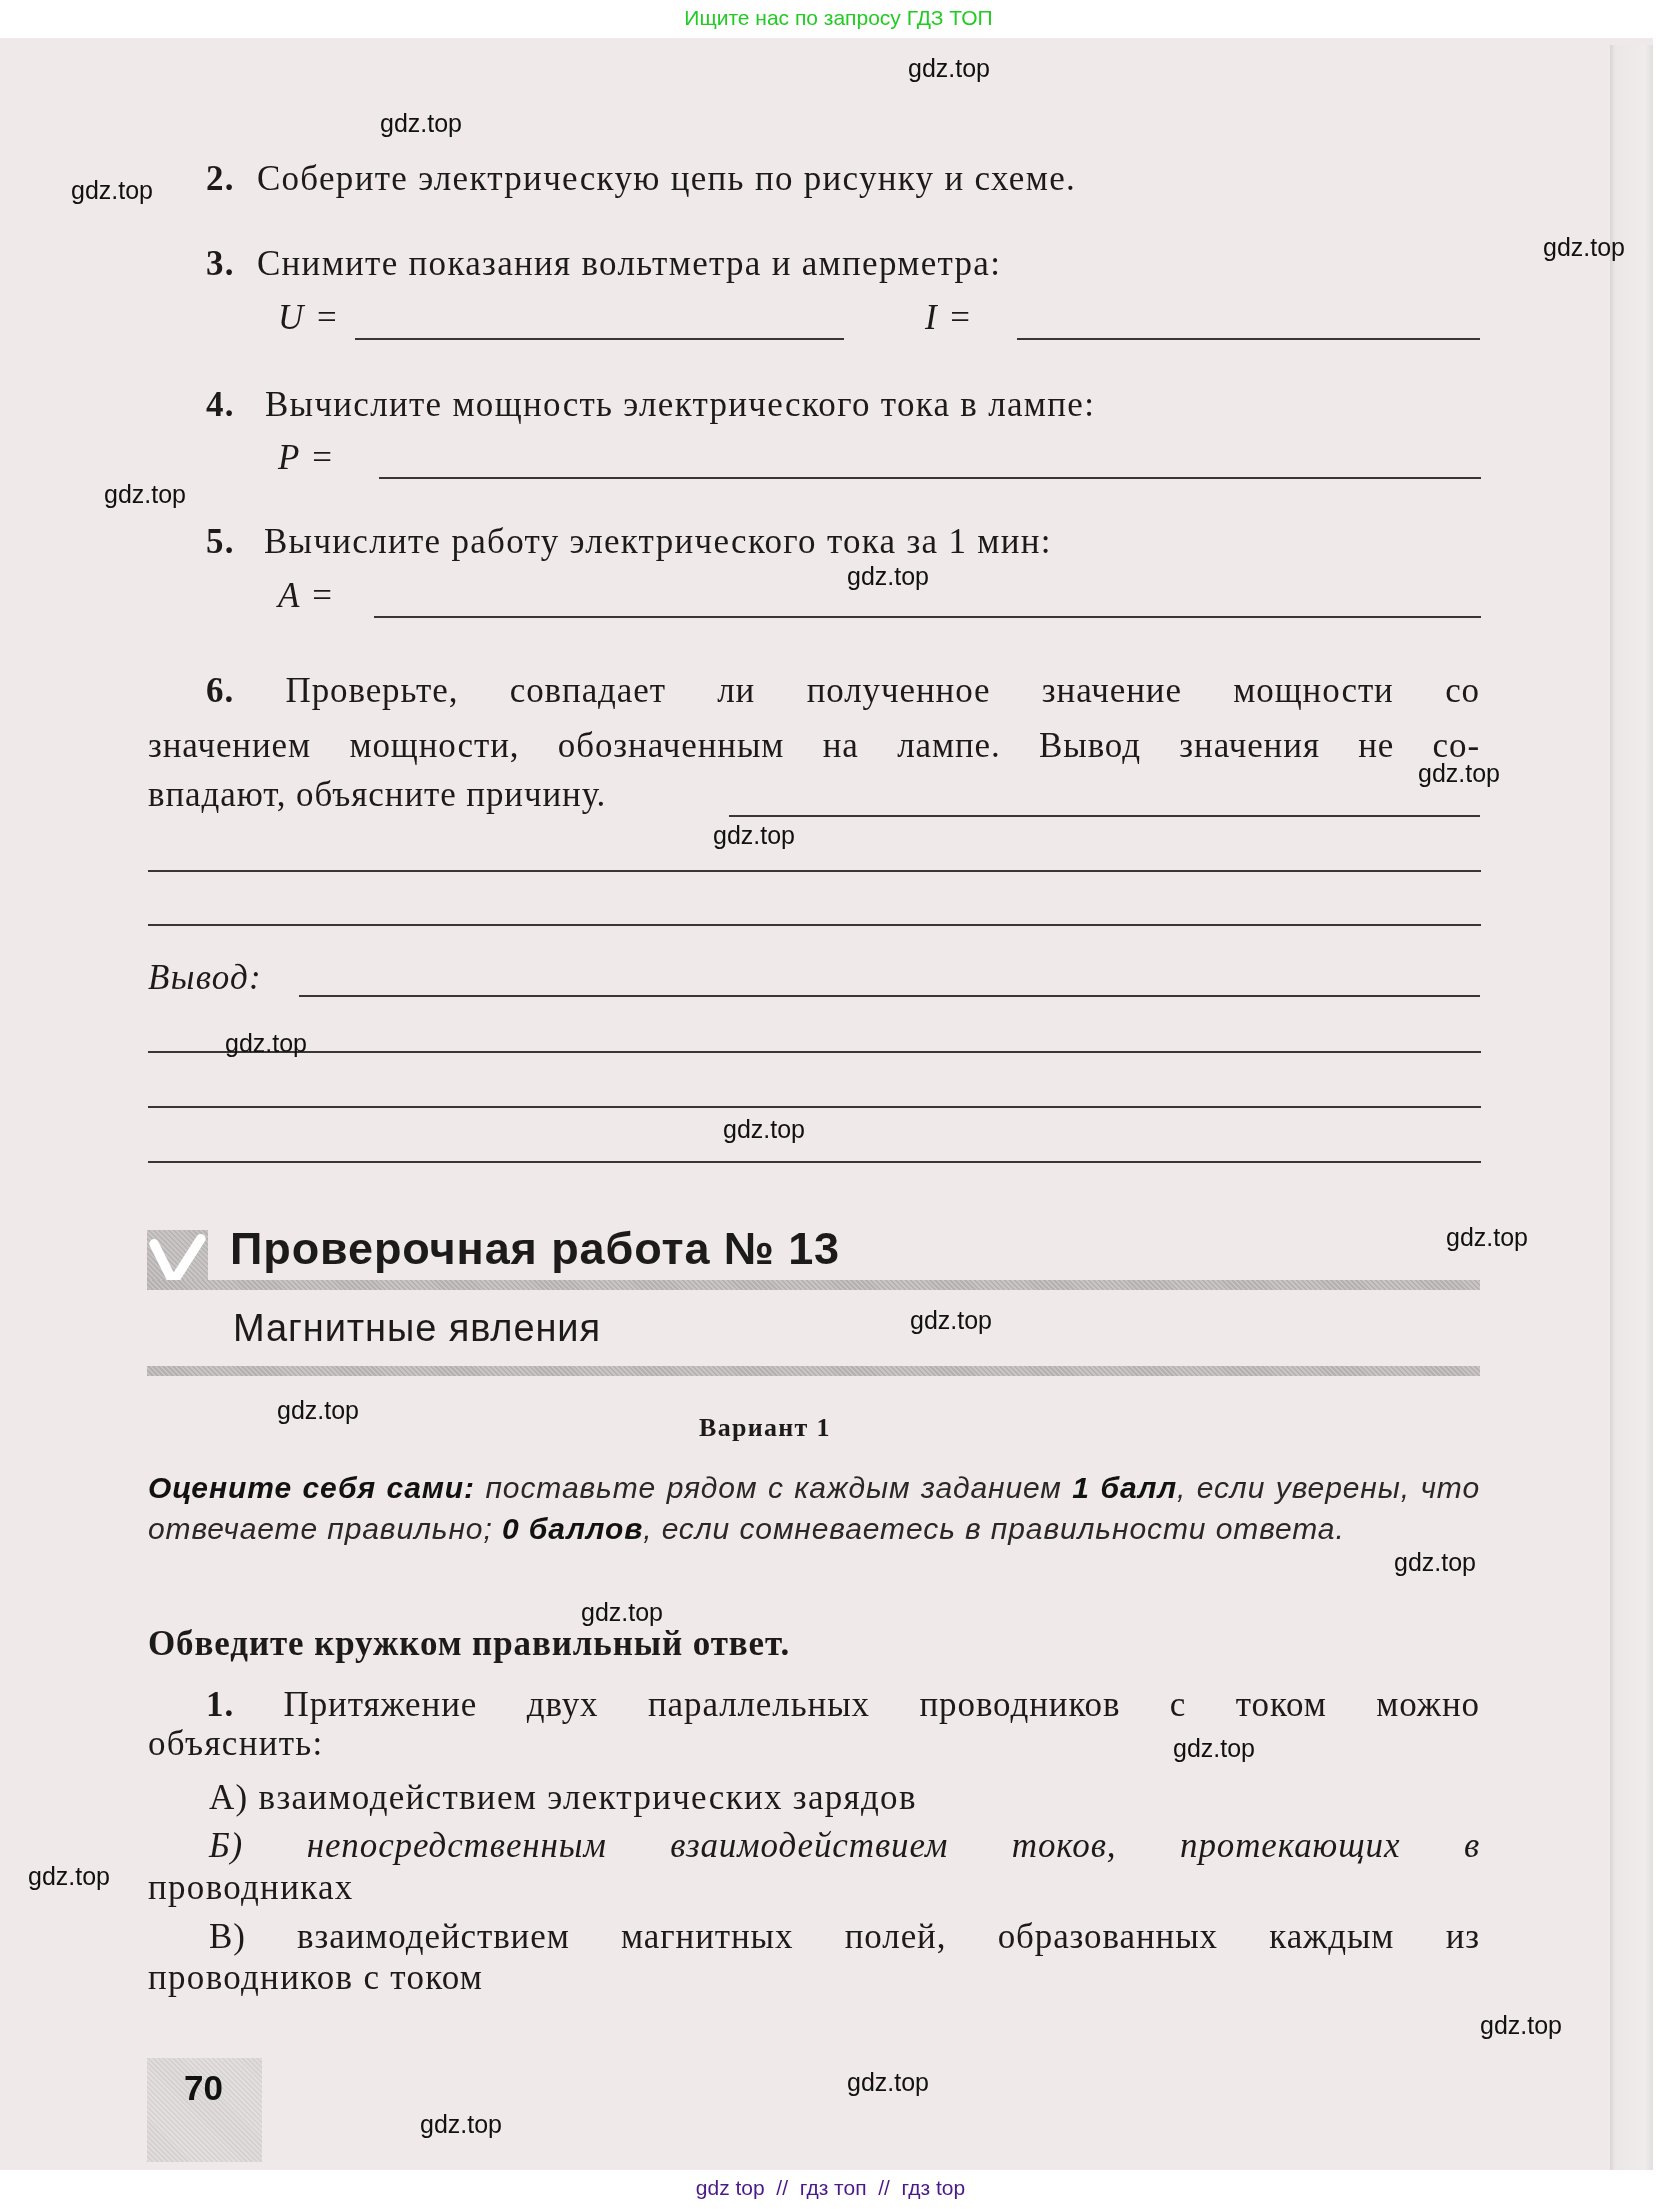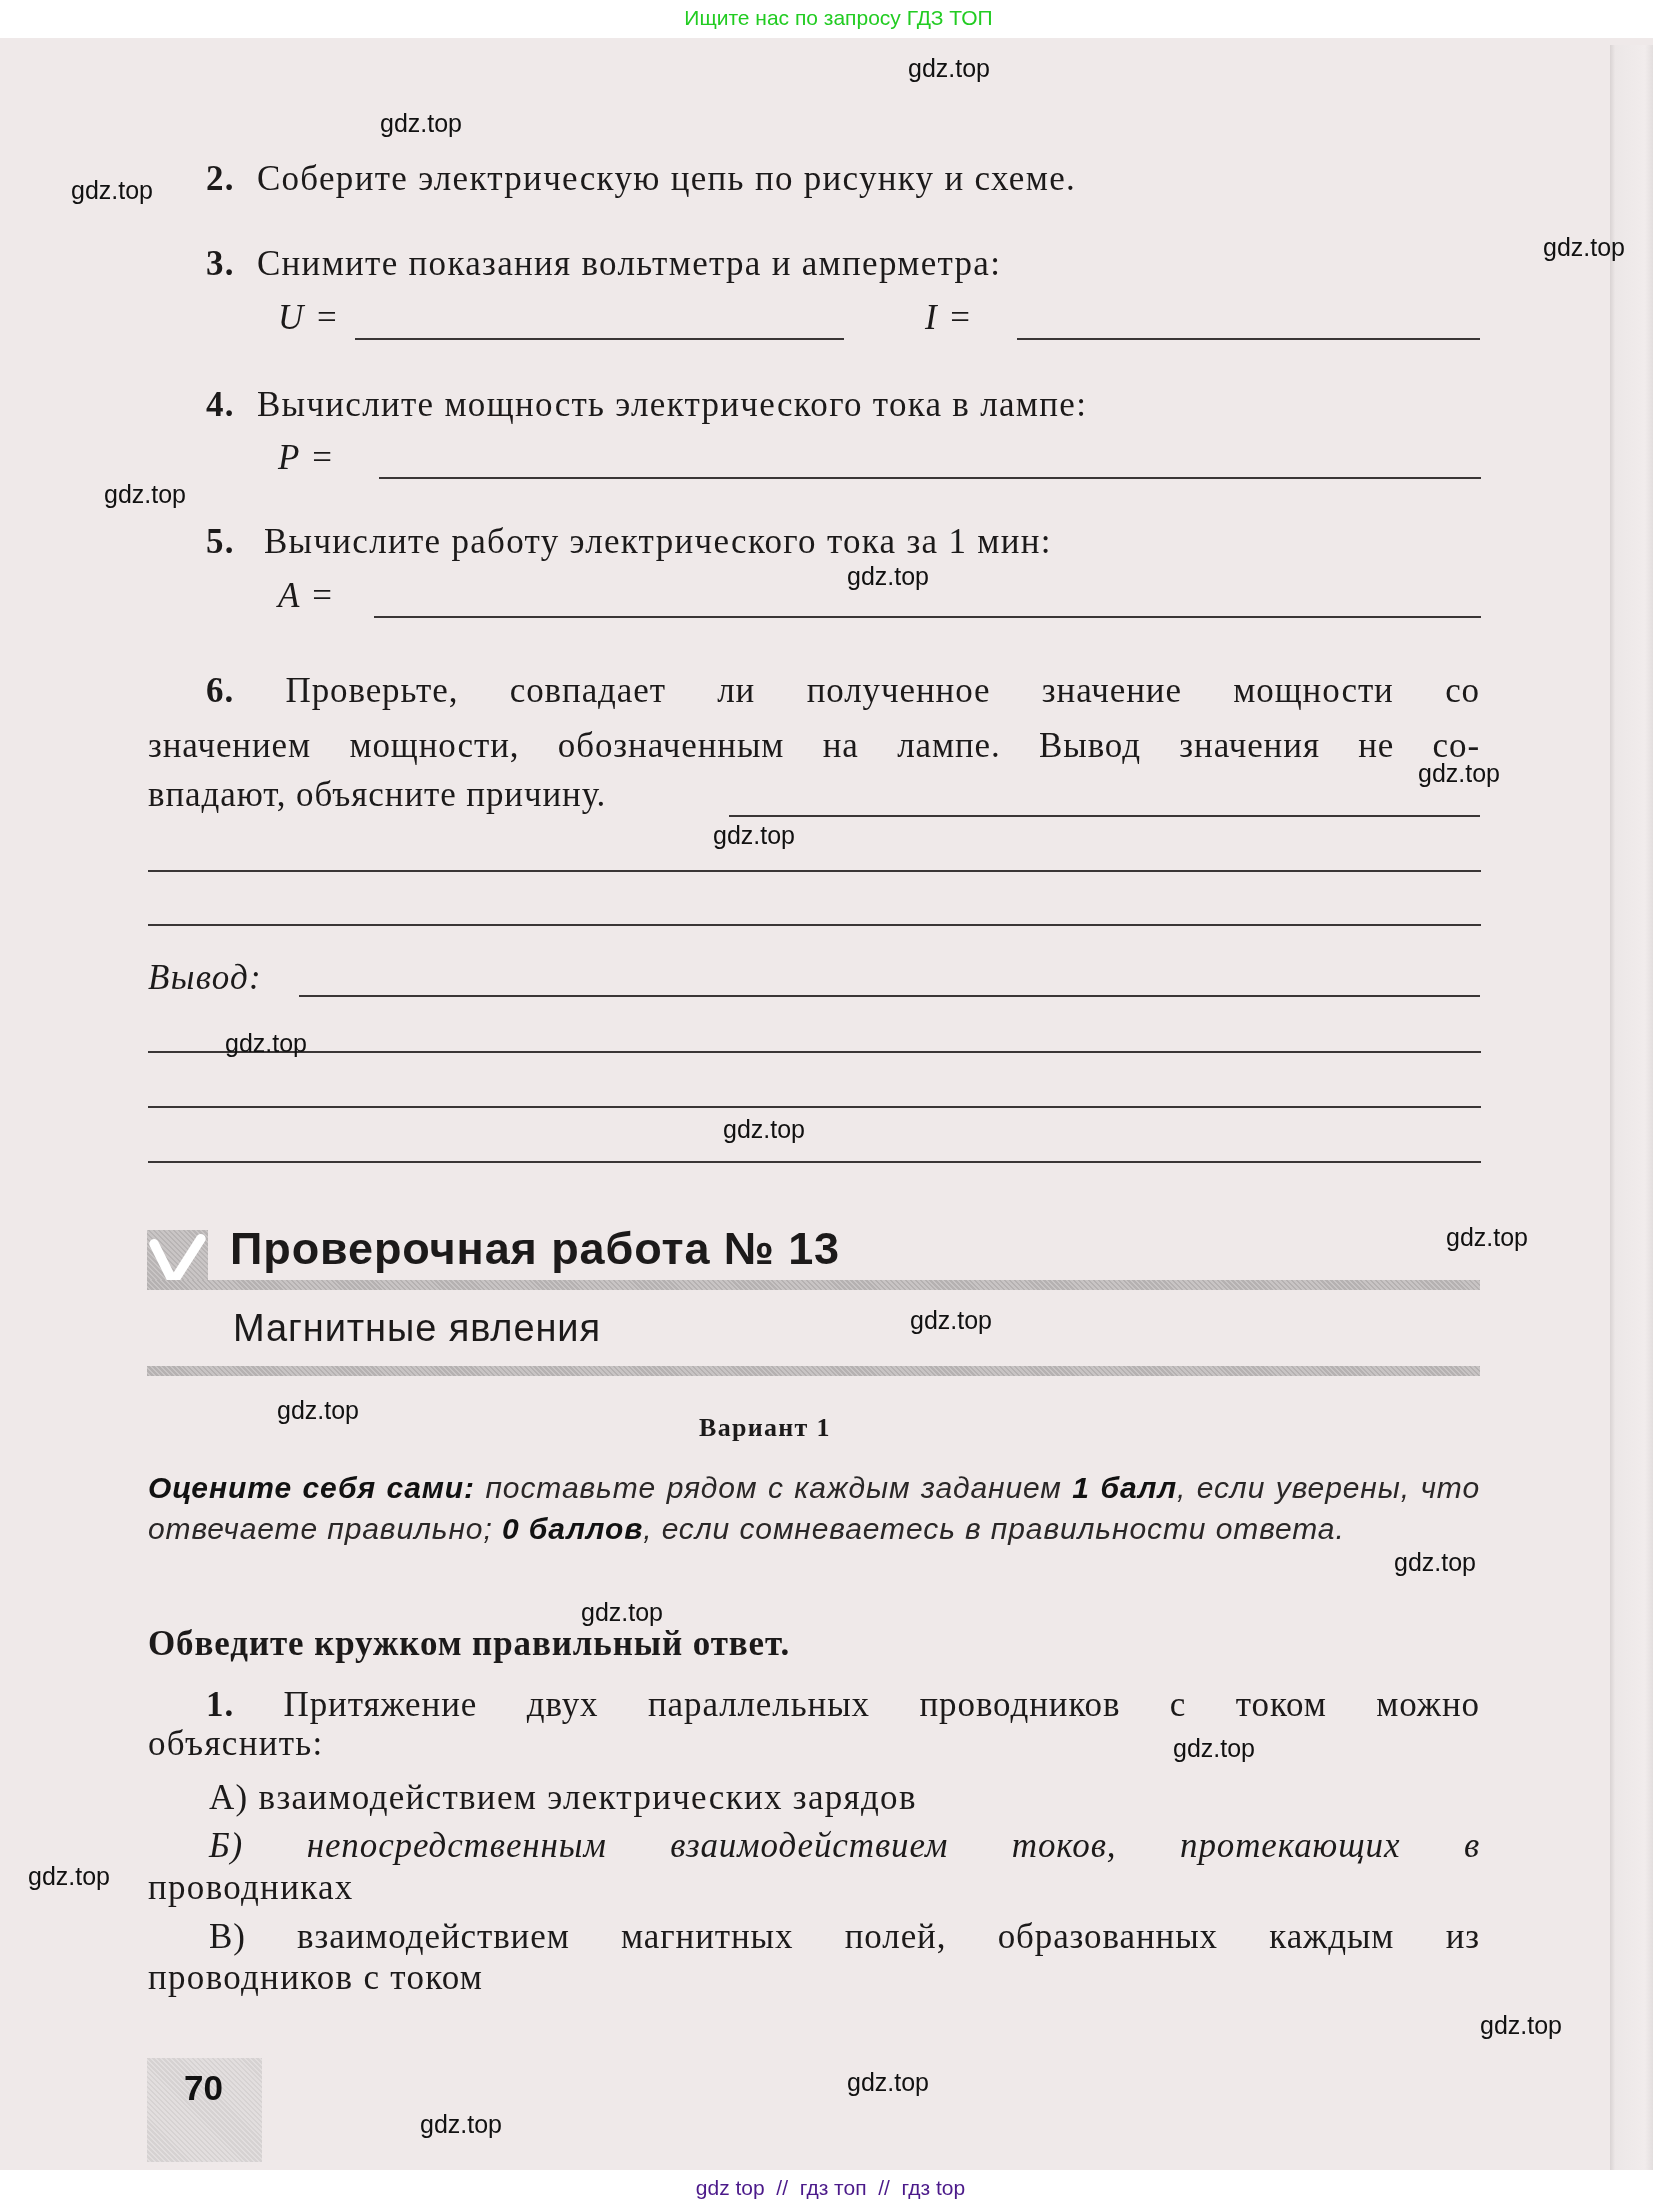--- a/index.html
+++ b/index.html
@@ -54,21 +54,21 @@
   <b>3.</b>
   <span style="margin-left:12px">Снимите показания вольтметра и амперметра:</span>
 </div>
 <div class="abs t var" style="left:278px; top:298px;">U =</div>
 <div class="line" style="left:355px; top:338px; width:489px;"></div>
 <div class="abs t var" style="left:925px; top:298px;">I =</div>
 <div class="line" style="left:1017px; top:338px; width:463px;"></div>
 
 <div class="abs t" style="left:206px; top:385px;">
   <b>4.</b>
-  <span style="margin-left:12px">Вычислите мощность электрического тока в лампе:</span>
+  <span style="margin-left:20px">Вычислите мощность электрического тока в лампе:</span>
 </div>
 <div class="abs t var" style="left:278px; top:438px;">P =</div>
 <div class="line" style="left:379px; top:477px; width:1102px;"></div>
 
 <div class="abs t" style="left:206px; top:522px;">
   <b>5.</b>
   <span style="margin-left:19px">Вычислите работу электрического тока за 1 мин:</span>
 </div>
 <div class="abs t var" style="left:278px; top:576px;">A =</div>
 <div class="line" style="left:374px; top:616px; width:1107px;"></div>

